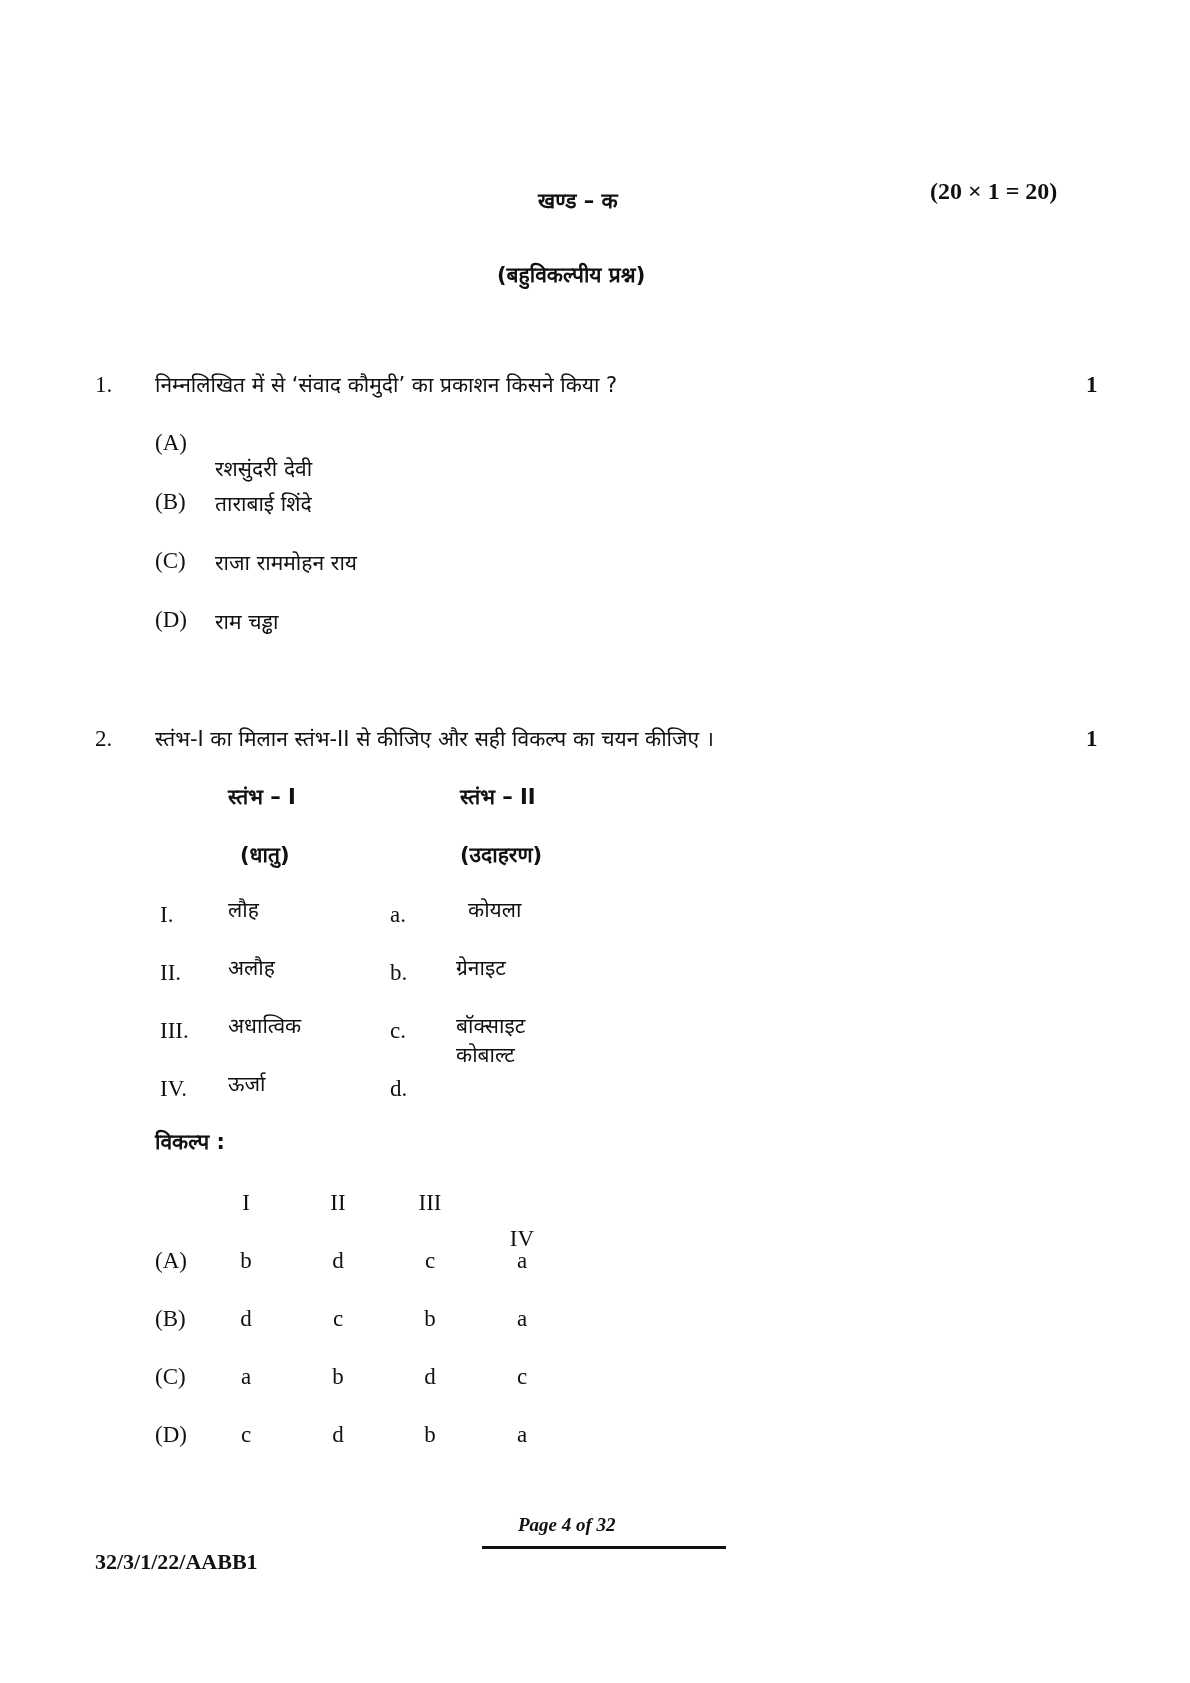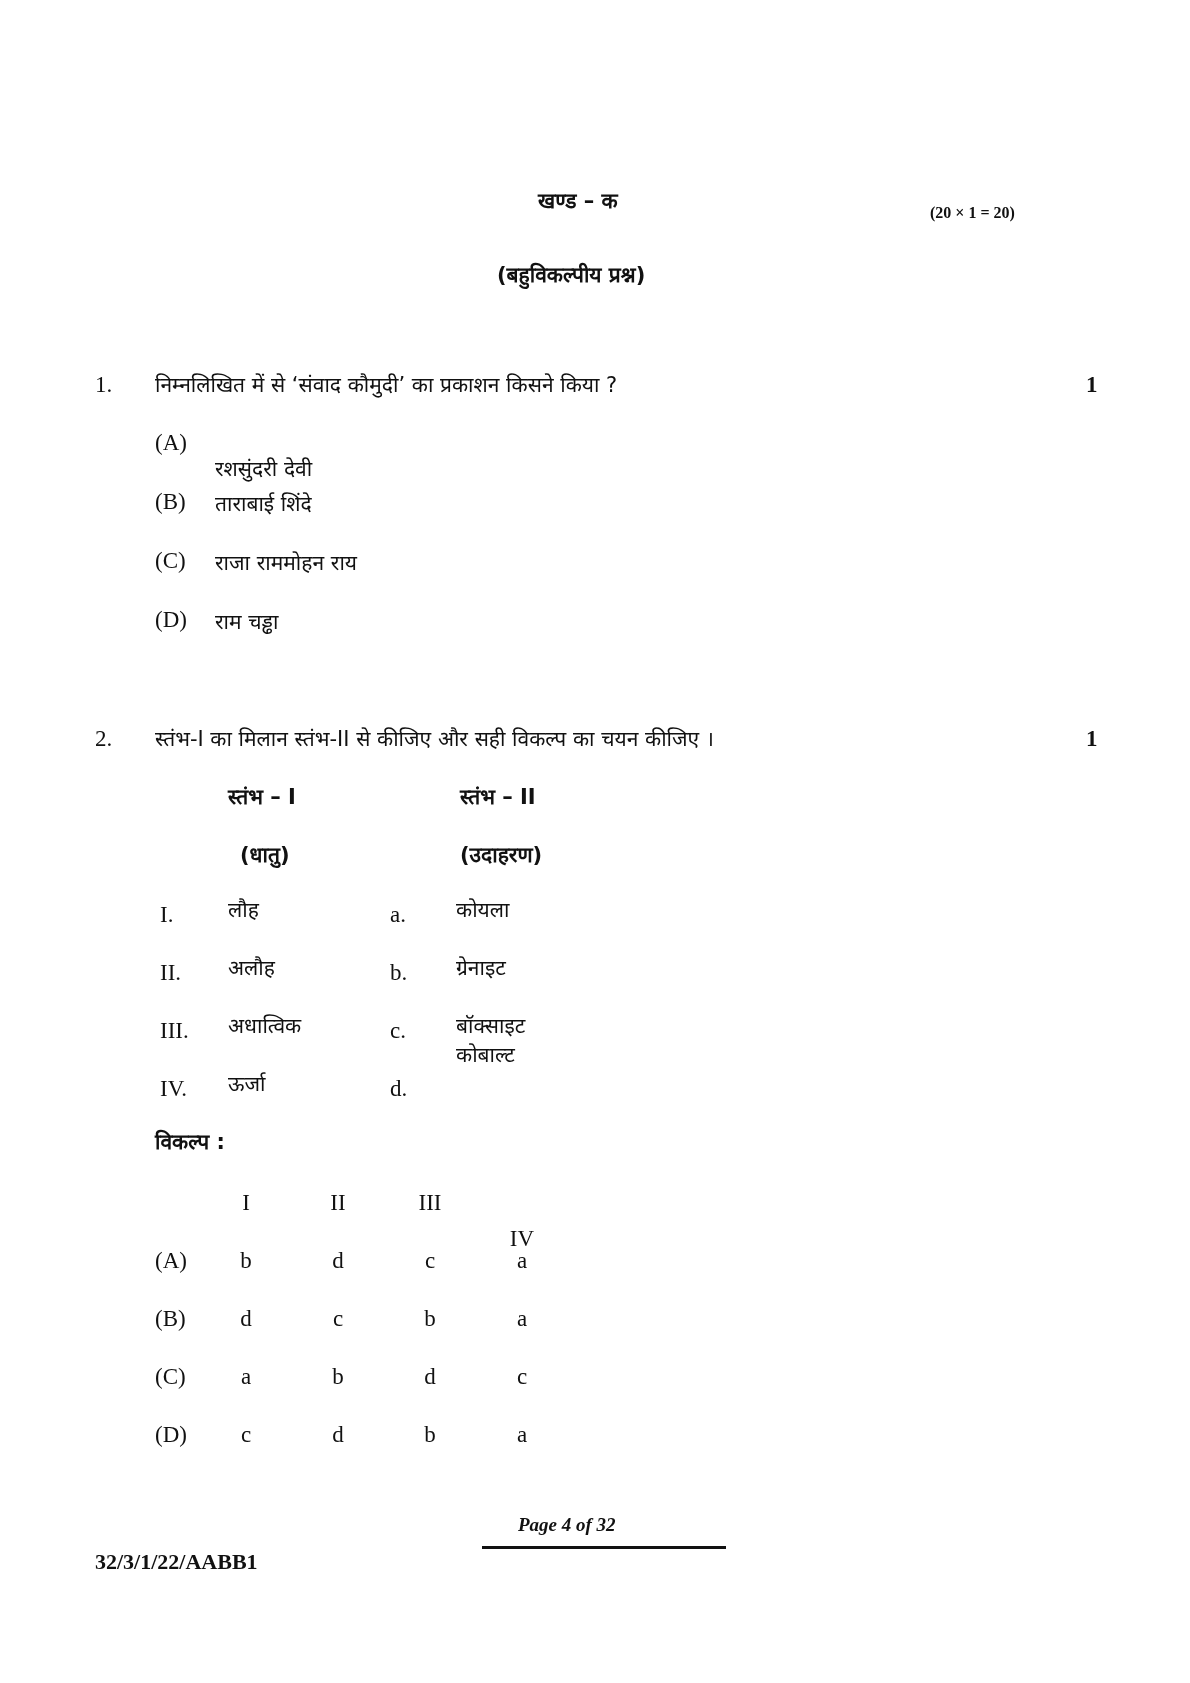--- a/index.html
+++ b/index.html
@@ -13,21 +13,21 @@
     .bold { font-weight:bold; }
     .cell { font-family:"Liberation Serif","DejaVu Serif",serif; font-size:23px; text-align:center; width:40px; }
     .footer-code { font-weight:bold; font-size:22px; font-family:"Liberation Serif","DejaVu Serif",serif; }
     .page-no { font-weight:bold; font-style:italic; font-size:19px; font-family:Liberation Serif, serif; }
     .page-line { position:absolute; left:482px; top:1546px; width:244px; height:3px; background:#111; }
   </style>
 </head>
 <body>
 
 <div class="abs hdr hi" style="left:538px; top:186px;">खण्ड – क</div>
-<div class="abs hdr" style="left:930px; top:204px; font-family:'Liberation Serif','DejaVu Serif',serif; font-size:16px;">(20 × 1 = 20)</div>
+<div class="abs hdr" style="left:930px; top:178px; font-family:'Liberation Serif','DejaVu Serif',serif; font-size:24px;">(20 × 1 = 20)</div>
 <div class="abs hdr hi" style="left:497px; top:260px;">(बहुविकल्पीय प्रश्न)</div>
 
 <div>
   <div class="abs num" style="left:95px; top:372px;">1.</div>
   <div class="abs hi" style="left:155px; top:370px;">निम्नलिखित में से ‘संवाद कौमुदी’ का प्रकाशन किसने किया ?</div>
   <div class="abs num bold" style="left:1086px; top:372px;">1</div>
 
   <div>
     <div class="abs opt-label" style="left:155px; top:430px;">(A)</div>
     <div class="abs hi" style="left:215px; top:454px;">रशसुंदरी देवी</div>
@@ -53,21 +53,21 @@
 
   <div class="abs hi bold" style="left:228px; top:782px;">स्तंभ – I</div>
   <div class="abs hi bold" style="left:460px; top:782px;">स्तंभ – II</div>
   <div class="abs hi bold" style="left:240px; top:840px;">(धातु)</div>
   <div class="abs hi bold" style="left:460px; top:840px;">(उदाहरण)</div>
 
   <div>
     <div class="abs opt-label" style="left:160px; top:902px;">I.</div>
     <div class="abs hi" style="left:228px; top:895px;">लौह</div>
     <div class="abs opt-label" style="left:390px; top:902px;">a.</div>
-    <div class="abs hi" style="left:456px; top:895px;">कोयला</div>
+    <div class="abs hi" style="left:468px; top:895px;">कोयला</div>
   </div>
   <div>
     <div class="abs opt-label" style="left:160px; top:960px;">II.</div>
     <div class="abs hi" style="left:228px; top:953px;">अलौह</div>
     <div class="abs opt-label" style="left:390px; top:960px;">b.</div>
     <div class="abs hi" style="left:456px; top:953px;">ग्रेनाइट</div>
   </div>
   <div>
     <div class="abs opt-label" style="left:160px; top:1018px;">III.</div>
     <div class="abs hi" style="left:228px; top:1011px;">अधात्विक</div>

